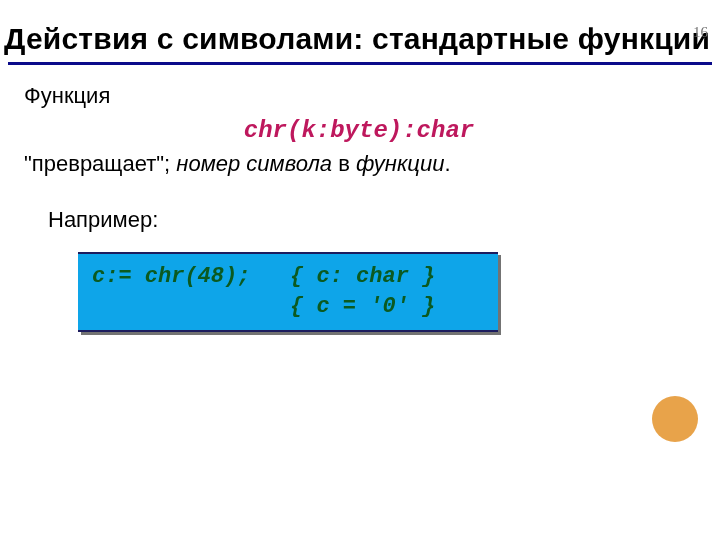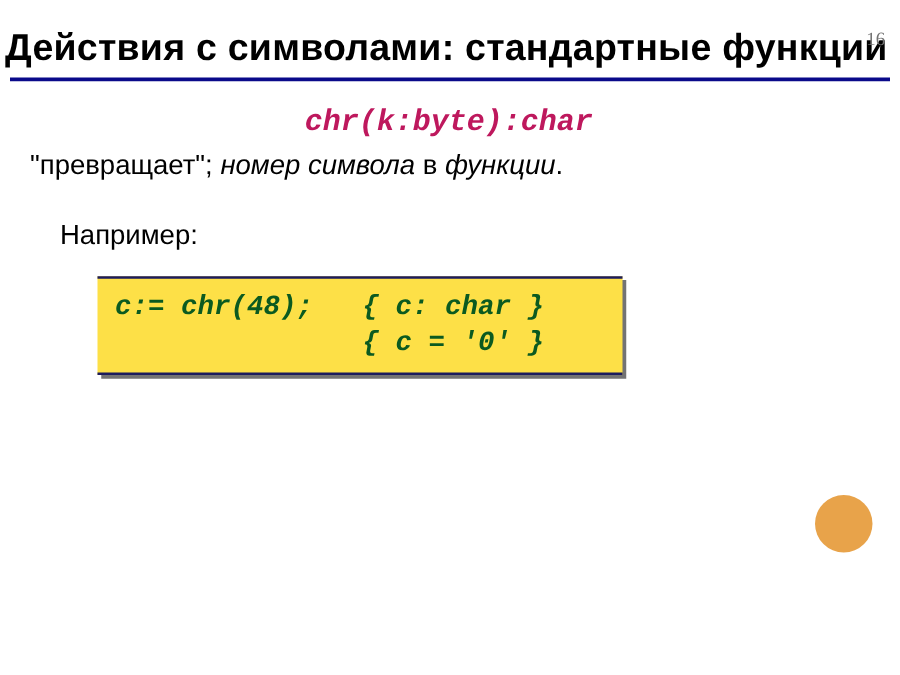--- a/index.html
+++ b/index.html
@@ -60,21 +60,21 @@
   .hash {
     color: #0b5a20;
     font-weight: bold;
     font-family: "Courier New", monospace;
   }
   .para { margin-top: 2px; }
   .eg-label { margin-top: 26px; margin-left: 24px; }
   .code-box {
     margin: 18px 0 0 54px;
     width: 420px;
-    background: #fde047;
+    background: #0ea5e9;
     border-top: 2px solid #1c1c5e;
     border-bottom: 2px solid #1c1c5e;
     box-shadow: 3px 3px 0 rgba(0,0,0,0.55);
     padding: 8px 14px 8px 14px;
     box-sizing: border-box;
     font-family: "Courier New", monospace;
     font-weight: bold;
     font-style: italic;
     font-size: 22px;
     color: #0b5a20;
@@ -94,20 +94,21 @@
 </head>
 <body>
 <div class="slide">
 
 <div class="page-number">16</div>
 
 <div class="title">Действия с символами: стандартные функции</div>
 <hr class="title-rule">
 
 <div class="body">
+  <div class="para">Функция</div>
 
   <div class="centered-sig">chr(k:byte):char</div>
 
   <div class="para">
     <span>"превращает"; </span><span class="italic">номер символа</span><span> в </span><span class="italic">функции</span><span>.</span>
   </div>
 
 
   <div class="para eg-label">Например:</div>
 

